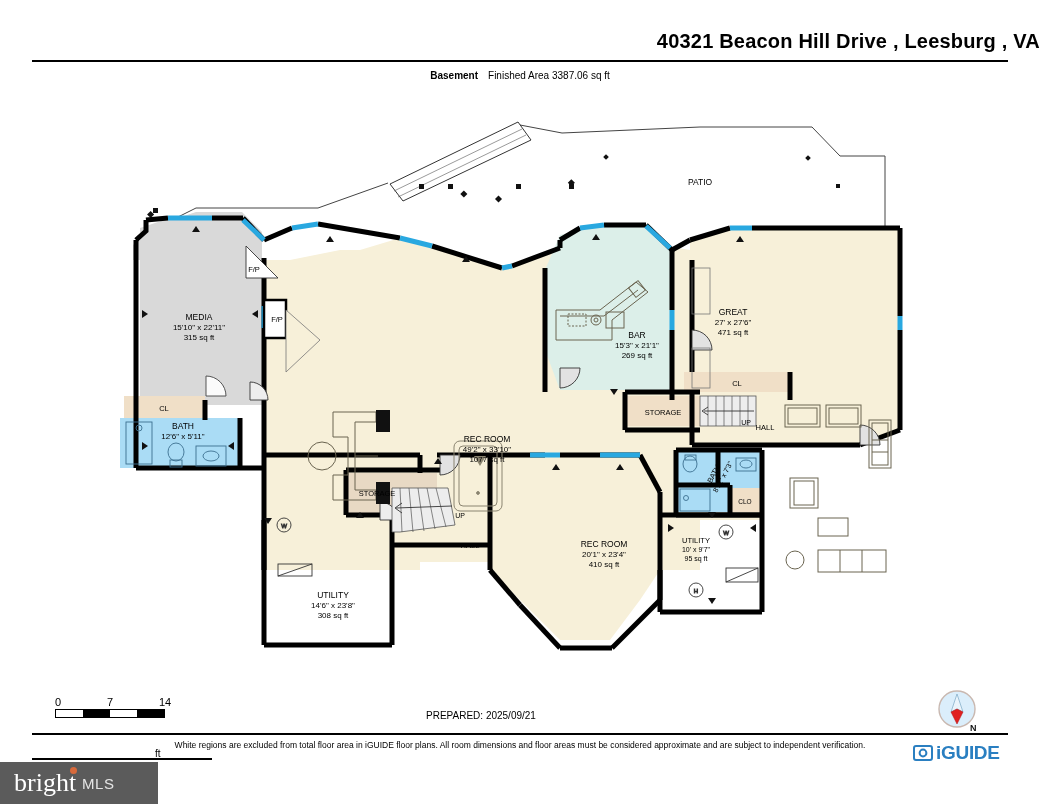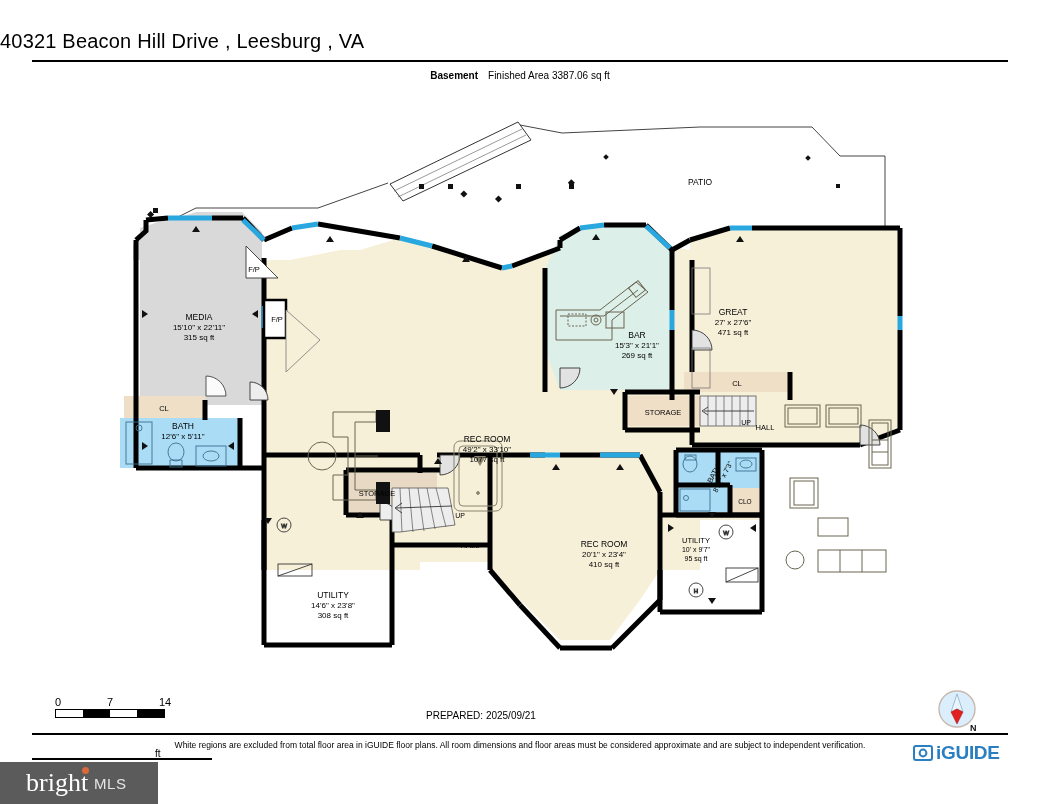--- a/index.html
+++ b/index.html
@@ -1,21 +1,21 @@
 <!DOCTYPE html>
 <html><head>
 <meta charset="utf-8">
 <style>
   html,body{margin:0;padding:0;background:#ffffff;}
   body{width:1040px;height:804px;position:relative;overflow:hidden;
        font-family:"Liberation Sans","DejaVu Sans",sans-serif;color:#000;}
 
   
-  #title{position:absolute;left:0;top:30px;width:1040px;text-align:left;
-         font-size:20px;font-weight:normal;letter-spacing:.2px;}
+  #title{position:absolute;left:0;top:30px;width:1040px;text-align:right;
+         font-size:20px;font-weight:bold;letter-spacing:.2px;}
   #title-rule{position:absolute;left:32px;top:60px;width:976px;height:2px;background:#000;}
   #subhead{position:absolute;left:0;top:70px;width:1040px;text-align:center;font-size:10px;}
   #subhead .lvl{font-weight:bold;margin-right:10px;}
   #subhead .l2{display:block;margin-left:40px;margin-top:3px;}
 
   
   #plan{position:absolute;left:0;top:100px;width:1040px;height:580px;}
   #plan svg{display:block;}
 
   
@@ -34,21 +34,21 @@
   #disclaimer{position:absolute;left:0;top:740px;width:1040px;text-align:center;font-size:8.5px;}
   #foot-rule2{position:absolute;left:32px;top:758px;width:180px;height:2px;background:#000;}
 
   
   #compass{position:absolute;left:936px;top:688px;width:46px;height:46px;}
   #iguide{position:absolute;left:913px;top:742px;display:flex;align-items:center;gap:3px;}
   #iguide .gtxt{font-size:19px;font-weight:bold;color:#2a7fc1;letter-spacing:-.3px;}
 
   
   #mls{position:absolute;left:0;top:762px;width:158px;height:42px;background:#5b5b5b;
-       display:flex;align-items:center;padding-left:26px;box-sizing:border-box;}
+       display:flex;align-items:center;padding-left:14px;box-sizing:border-box;}
   #mls .b{font-family:"Liberation Serif","DejaVu Serif",serif;font-size:26px;color:#fff;position:relative;}
   #mls .dot{position:absolute;right:-1px;top:-1px;width:7px;height:7px;border-radius:50%;background:#d86a3c;}
   #mls .m{font-size:15px;color:#e5e5e5;margin-left:6px;letter-spacing:.5px;}
 </style>
 </head>
 <body>
 
 <div id="title">40321 Beacon Hill Drive , Leesburg , VA</div>
 <div id="title-rule"></div>
 <div id="subhead">

